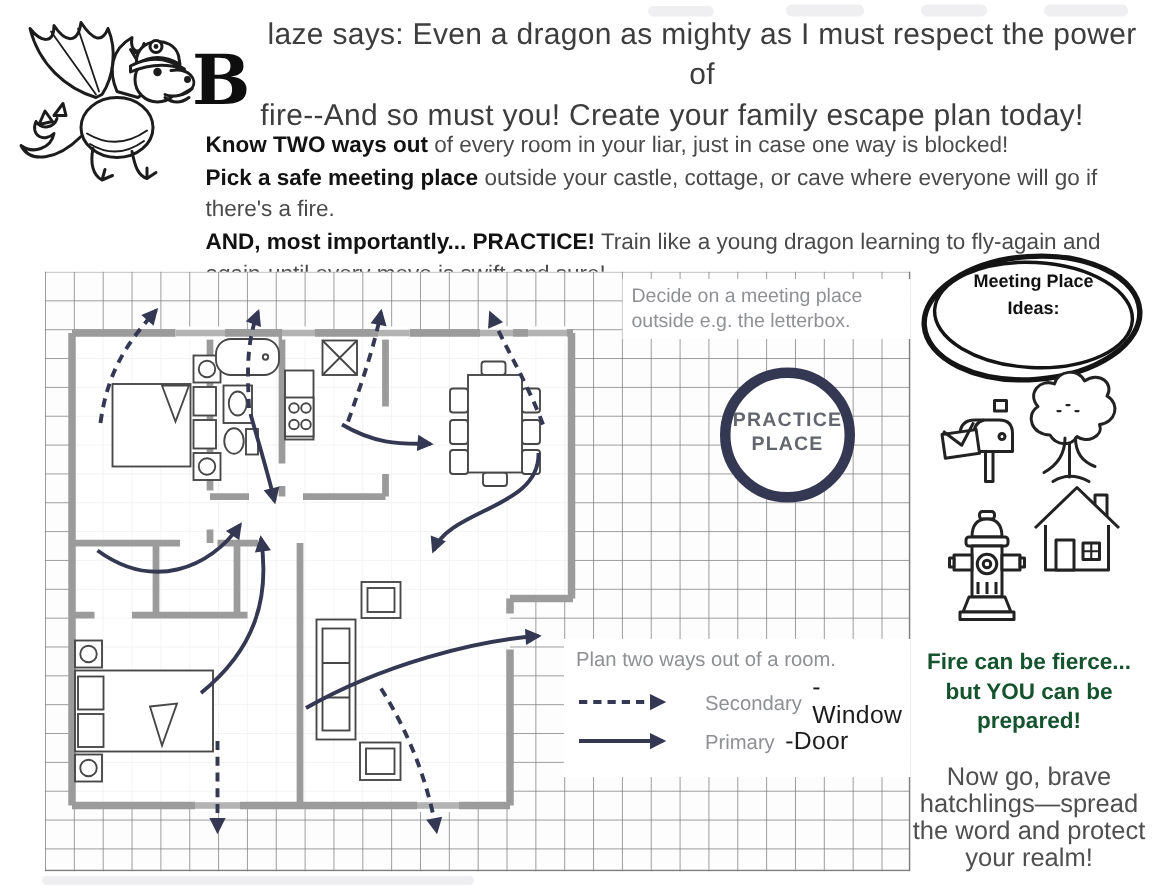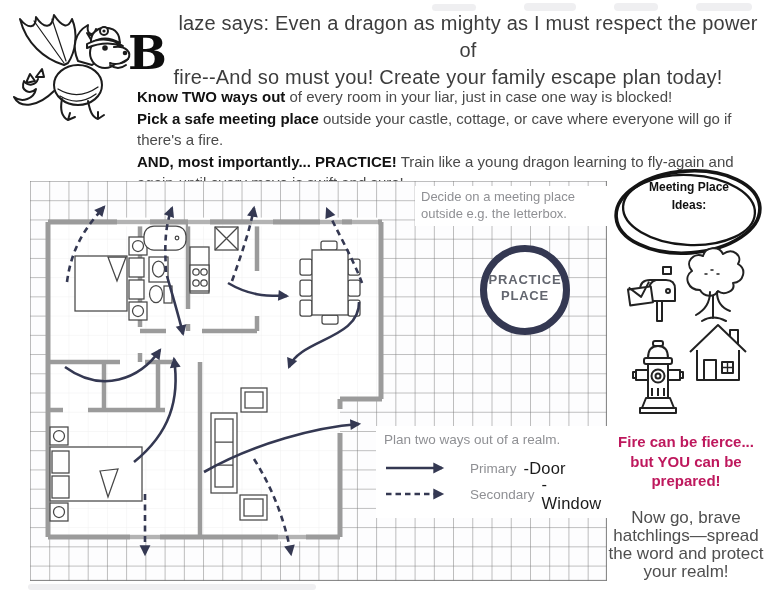--- a/index.html
+++ b/index.html
@@ -28,21 +28,21 @@
   .lg-row{display:flex;align-items:center;height:26px;}
   .lg-row svg{flex:0 0 auto;}
   .lg-name{font-size:13.5px;color:#8f9094;margin-left:12px;}
   .lg-target{font-size:16.5px;color:#1b1b1b;margin-left:7px;letter-spacing:.2px;}
   
   .oval-wrap{position:absolute;left:610px;top:164px;width:156px;height:96px;}
   .oval-text{position:absolute;left:640px;top:178px;width:98px;text-align:center;
              font-weight:bold;font-size:12px;line-height:18px;color:#101010;}
   .icon{position:absolute;}
   .closing{position:absolute;left:606px;top:432px;width:160px;text-align:center;}
-  .closing .c-bold{font-weight:bold;font-size:15px;line-height:19.5px;color:#be185d;}
+  .closing .c-bold{font-weight:bold;font-size:15px;line-height:19.5px;color:#14532d;}
   .closing .c-reg{font-size:17px;line-height:18px;color:#4f4f4f;margin-top:18px;}
   .smudge{position:absolute;background:#ebebee;border-radius:4px;opacity:.8;}
 </style>
 </head>
 <body>
 
 <div class="page">
 
   <div class="smudge" style="left:432px;top:4px;width:44px;height:7px;"></div>
   <div class="smudge" style="left:524px;top:3px;width:52px;height:8px;"></div>
@@ -218,39 +218,39 @@
     </div>
 
     
     <div class="mp-label">
       <div>PRACTICE</div>
       <div>PLACE</div>
     </div>
 
     
     <div class="legend">
-      <div class="lg-title">Plan two ways out of a realm.</div>
+      <div class="lg-title">Plan two ways out of a room.</div>
+      <div class="lg-row">
+        <svg width="74" height="14" viewBox="0 0 74 14">
+          <line x1="2" y1="7" x2="58" y2="7" stroke="#343852" stroke-width="2.6" stroke-dasharray="5.5 4" marker-end="url(#ah2)"></line>
+        </svg>
+        <span class="lg-name">Secondary</span>
+        <span class="lg-target">-Window</span>
+      </div>
       <div class="lg-row">
         <svg width="74" height="14" viewBox="0 0 74 14">
           <defs>
               <marker id="ah2" viewBox="0 0 12 12" refX="9" refY="6" markerWidth="5" markerHeight="5" orient="auto">
                 <path d="M1,1 L11,6 L1,11 Z" fill="#343852"></path>
               </marker>
             </defs>
           <line x1="2" y1="7" x2="58" y2="7" stroke="#343852" stroke-width="2.6" marker-end="url(#ah2)"></line>
         </svg>
         <span class="lg-name">Primary</span>
         <span class="lg-target">-Door</span>
-      </div>
-      <div class="lg-row">
-        <svg width="74" height="14" viewBox="0 0 74 14">
-          <line x1="2" y1="7" x2="58" y2="7" stroke="#343852" stroke-width="2.6" stroke-dasharray="5.5 4" marker-end="url(#ah2)"></line>
-        </svg>
-        <span class="lg-name">Secondary</span>
-        <span class="lg-target">-Window</span>
       </div>
     </div>
   </div>
 
   <svg class="oval-wrap" viewBox="0 0 156 96">
     <g fill="none" stroke="#141414">
       <ellipse cx="78" cy="48" rx="72" ry="41" stroke-width="3.6" transform="rotate(-4 78 48)"></ellipse>
       <ellipse cx="79" cy="46" rx="66" ry="35" stroke-width="2.3" transform="rotate(3 79 46)"></ellipse>
     </g>
   </svg>

